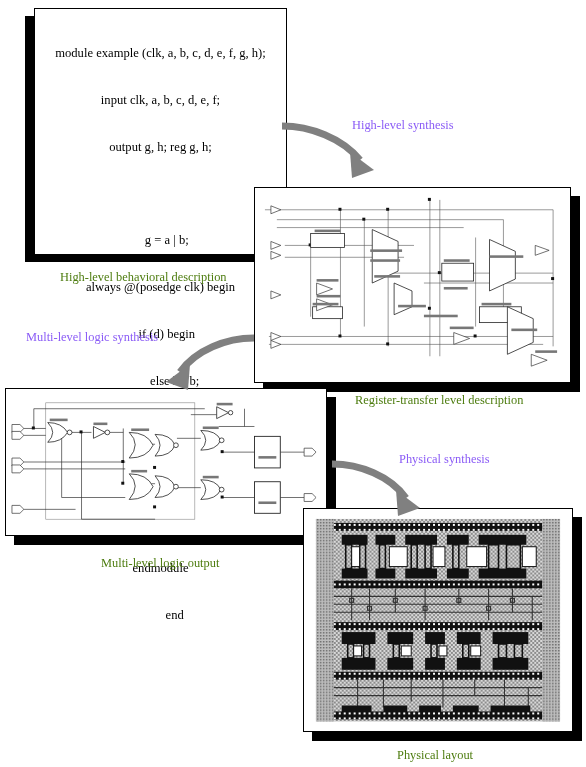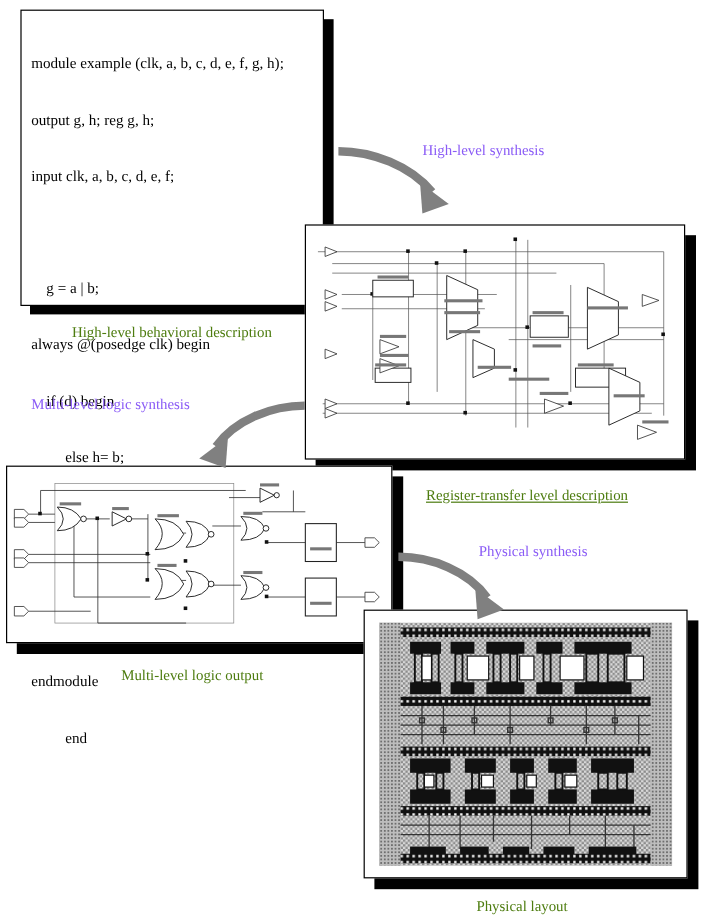--- a/index.html
+++ b/index.html
@@ -73,24 +73,24 @@
 
   
   #layout-art { position: absolute; inset: 4px; overflow: hidden; background: #ffffff; }
 </style>
 </head>
 <body>
 
 <div id="page">
 
   <div class="shadow" style="left:25px; top:16px; width:253px; height:246px;"></div>
-  <div class="panel" id="code-panel" style="left:17px; top:8px; width:253px; height:247px;">
+  <div class="panel" id="code-panel" style="left:34px; top:8px; width:253px; height:247px;text-align:center;">
     <div class="code-line">module example (clk, a, b, c, d, e, f, g, h);</div>
+    <div class="code-line">input clk, a, b, c, d, e, f;</div>
     <div class="code-line">output g, h; reg g, h;</div>
-    <div class="code-line">input clk, a, b, c, d, e, f;</div>
     <div class="code-line code-blank"></div>
     <div class="code-line">    g = a | b;</div>
     <div class="code-line">always @(posedge clk) begin</div>
     <div class="code-line">    if (d) begin</div>
     <div class="code-line">         else h= b;</div>
     <div class="code-line">         if (f) g= c; else h= a^ b;</div>
     <div class="code-line">         end else</div>
     <div class="code-line">              if (c) h= 1; else h= a ^ b;</div>
     <div class="code-line">endmodule</div>
     <div class="code-line">         end</div>
@@ -190,21 +190,21 @@
           <rect x="258" y="142" width="26" height="2.6"></rect>
           <rect x="282" y="164" width="22" height="2.6"></rect>
           <rect x="170" y="128" width="34" height="2.6"></rect>
           <rect x="144" y="118" width="28" height="2.6"></rect>
           <rect x="196" y="140" width="24" height="2.6"></rect>
           <rect x="58" y="116" width="26" height="2.6"></rect>
         </g>
       </svg>
     </div>
   </div>
-  <div class="caption" style="left:355px; top:406px;text-decoration:underline;">Register-transfer level description</div>
+  <div class="caption" style="left:355px; top:393px;">Register-transfer level description</div>
 
   <div class="arrow-label" style="left:26px; top:330px;text-align:center;">Multi-level logic synthesis</div>
   <svg class="arrow-svg" width="110" height="70" viewBox="0 0 110 70" style="left:148px; top:330px;">
     <path d="M106 8 C 78 8, 48 20, 32 42" stroke="#808080" stroke-width="7" fill="none" stroke-linecap="butt"></path>
     <polygon points="42,34 18,52 40,60" fill="#808080"></polygon>
   </svg>
 
   <div class="shadow" style="left:14px; top:397px; width:322px; height:148px;"></div>
   <div class="panel" style="left:5px; top:388px; width:322px; height:148px;">
     <div class="art">

